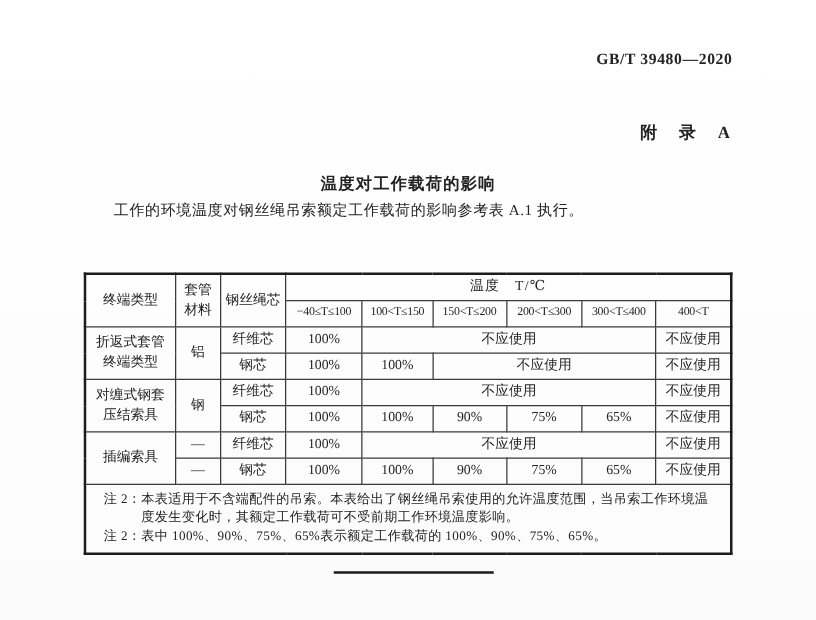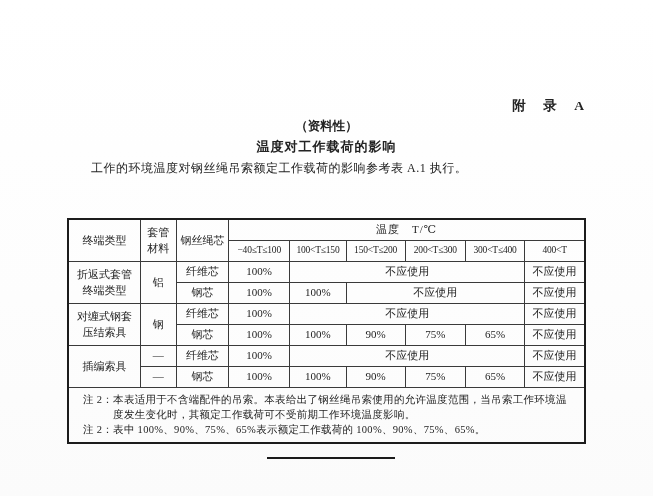--- a/index.html
+++ b/index.html
@@ -57,23 +57,23 @@
   .footer-rule{
     position:absolute;left:267px;top:457px;width:128px;
     border-top:2px solid #1b1b1b;height:0;
   }
 </style>
 </head>
 <body>
 
 <div class="page">
 
+  <div class="std-number">GB/T 39480—2020</div>
 
   <div class="title-block appendix-label">附　录　A</div>
-  <div class="title-block appendix-type">（资料性）</div>
   <div class="title-block appendix-title">温度对工作载荷的影响</div>
 
   <div class="intro">工作的环境温度对钢丝绳吊索额定工作载荷的影响参考表 A.1 执行。</div>
 
 
   <table class="load">
     <colgroup>
       <col style="width:72px">
         <col style="width:36px">
         <col style="width:52px">

